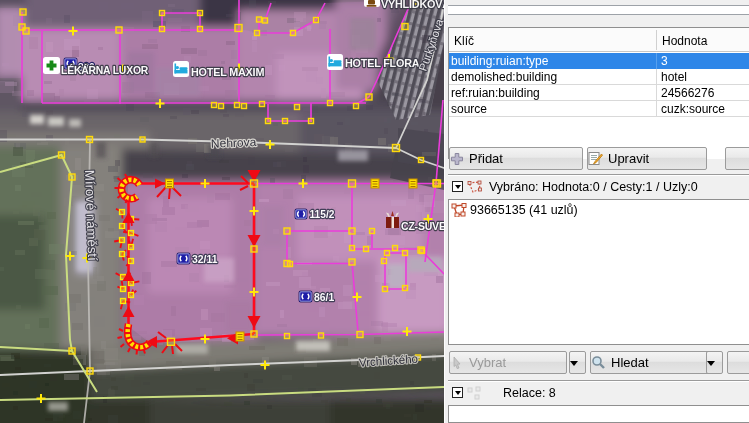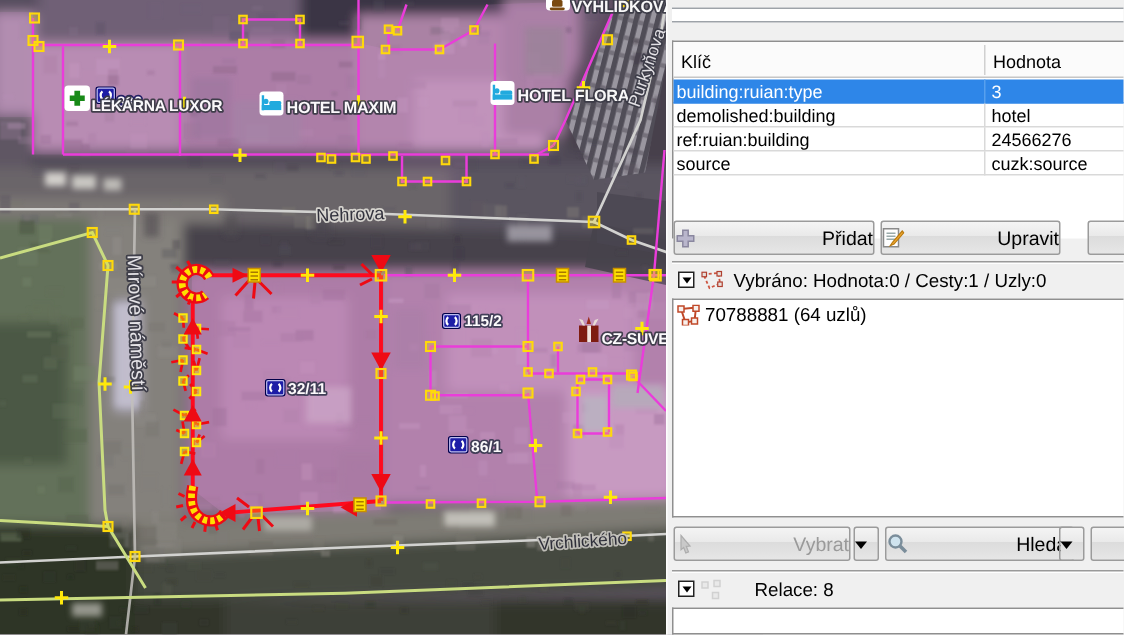--- a/index.html
+++ b/index.html
@@ -24,21 +24,21 @@
   .thead .vsep { position:absolute; left:207px; top:2px; width:1px; height:20px; background:#d0d0d0; }
   .row { position:absolute; left:0; width:300px; height:16px; border-bottom:1px solid #d9d9d9;padding-left:17px; }
   .row .k { position:absolute; left:2px; top:1px; }
   .row .v { position:absolute; left:212px; top:1px; }
   .row .vs { position:absolute; left:207px; top:0; width:1px; height:16px; background:#d9d9d9; }
   .rowsel { background:#2e86e8; color:#fff; border-bottom:1px solid #2e86e8; }
   .rowsel .vs { background:#57a0ee; }
 
   .btn { position:absolute; height:23px; background:linear-gradient(#f4f4f4,#e9e9e9 45%,#dcdcdc 46%,#e6e6e6);
     border:1px solid #9b9b9b; border-radius:2px; font-size:13px; color:#000;
-    display:flex; align-items:center; justify-content:space-between; gap:5px; }
+    display:flex; align-items:center; justify-content:flex-start; gap:5px; }
   .btnrow1 { top:147px; }
   .ico { display:inline-block; position:relative; }
   .secthead { position:absolute; left:0; width:301px; background:#f0f0f0; font-size:12.5px; color:#000; }
   .collbtn { position:absolute; left:4px; width:11px; height:11px; background:#fff;
     border:1.5px solid #222; }
   .collbtn:after { content:""; position:absolute; left:1.5px; top:2.5px; border:3px solid transparent;
     border-top:4px solid #000; }
   .whitebox { position:absolute; background:#fff; border:1px solid #8f8f8f; border-right:none; }
   .arrowbtn:after { content:""; display:inline-block; border:4px solid transparent;
     border-top:5px solid #000; margin-top:5px; }
@@ -916,21 +916,21 @@
       <span style="position:absolute;left:41px;top:4px;">Vybráno: Hodnota:0 / Cesty:1 / Uzly:0</span>
     </div>
     <div class="whitebox" style="left:0px; top:199px; width:301px; height:146px;">
       <svg style="position:absolute;left:2px;top:3px;" width="16" height="14" viewBox="0 0 16 14">
         <path d="M3,3 L13,2 L12,11 L6,12 Z" fill="none" stroke="#c04828" stroke-width="1.3"></path>
         <rect x="1" y="1" width="4" height="4" fill="#f8f0ec" stroke="#c04828" stroke-width="1"></rect>
         <rect x="11" y="0.5" width="4" height="4" fill="#f8f0ec" stroke="#c04828" stroke-width="1"></rect>
         <rect x="10" y="9" width="4" height="4" fill="#f8f0ec" stroke="#c04828" stroke-width="1"></rect>
         <rect x="4" y="10" width="4" height="4" fill="#f8f0ec" stroke="#c04828" stroke-width="1"></rect>
       </svg>
-      <span style="position:absolute;left:21px;top:3px;font-size:12.5px;">70788881 (64 uzlů)</span>
+      <span style="position:absolute;left:21px;top:3px;font-size:12.5px;">93665135 (41 uzlů)</span>
     </div>
 
     <div class="btn" style="left:1px; top:351px; width:118px; color:#9a9a9a;">
       <svg class="ico" width="14" height="14" viewBox="0 0 14 14">
         <path d="M4,1 L10,8 L7.5,8.2 L9,12 L7.2,12.6 L5.8,9 L4,10.5 Z" fill="#c9c9c9" stroke="#adadad" stroke-width="0.8"></path>
       </svg>
       <span>Vybrat</span>
     </div>
     <div class="btn arrowbtn" style="left:121px; top:351px; width:17px;"></div>
     <div class="btn" style="left:142px; top:351px; width:126px;">

